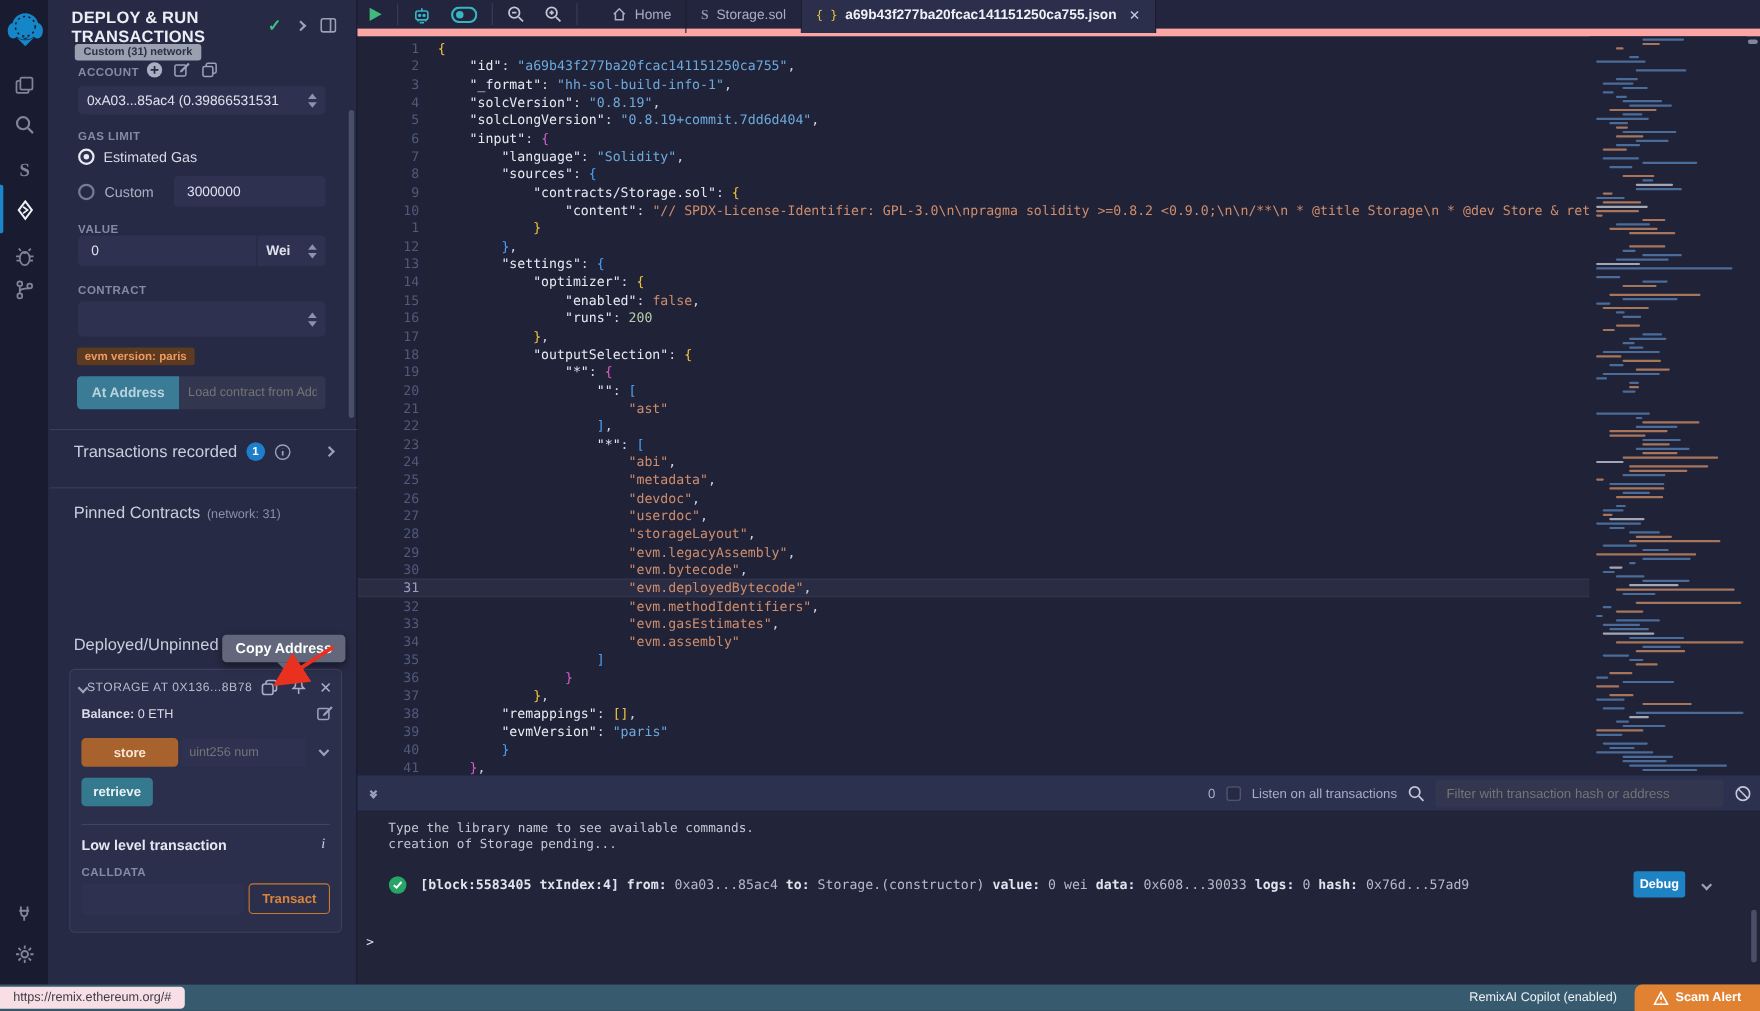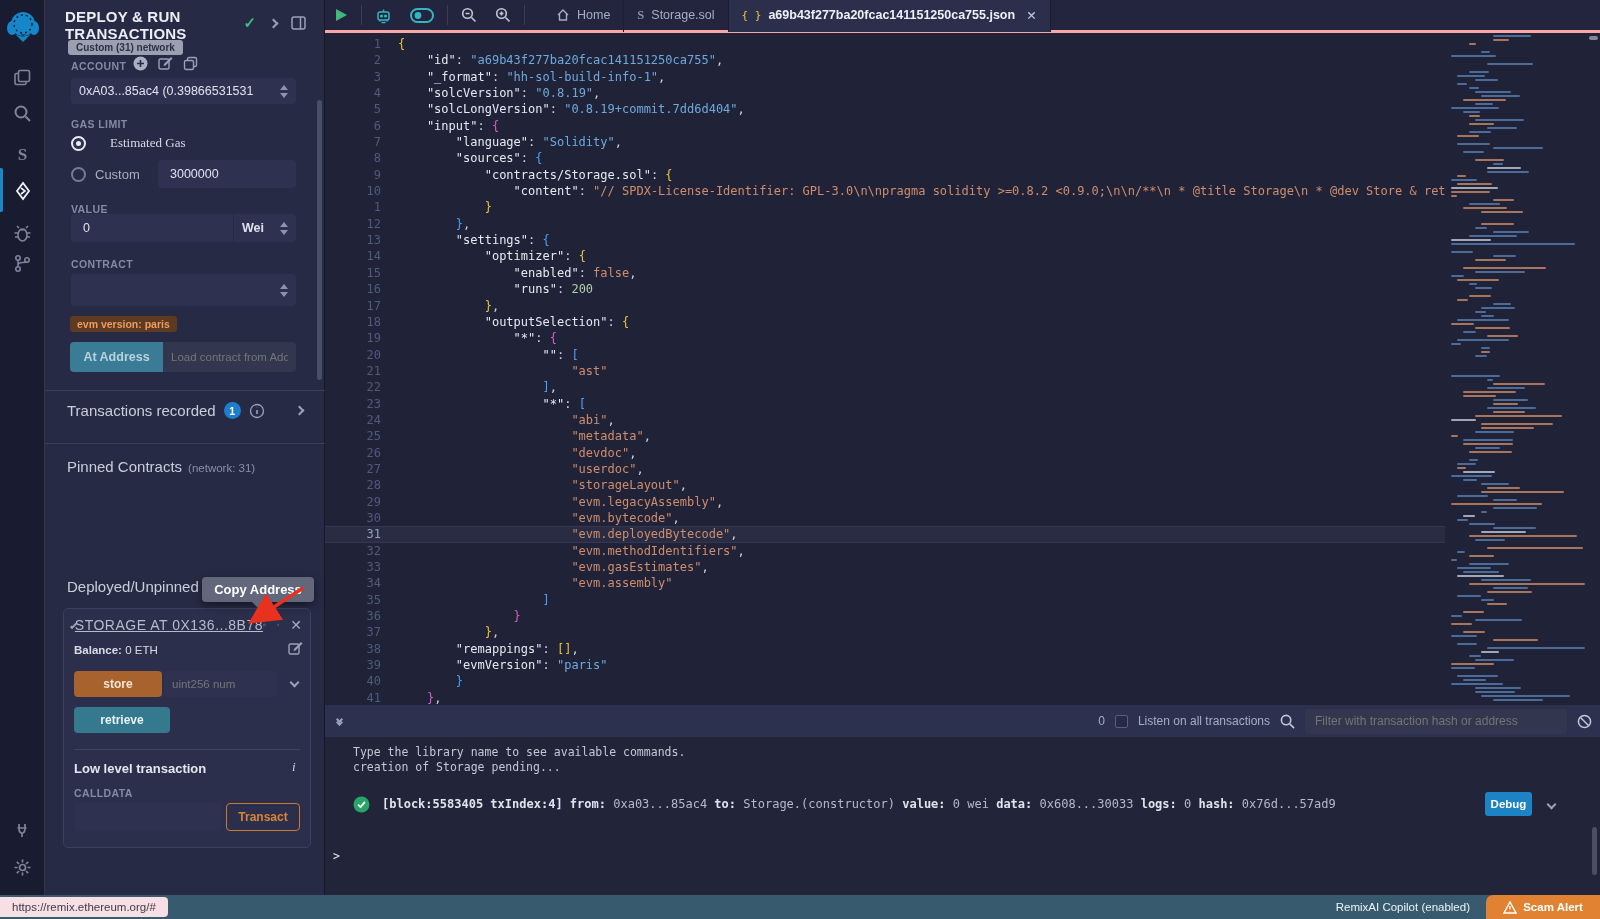--- a/index.html
+++ b/index.html
@@ -32,29 +32,29 @@
   .rlabel { font-size:13px; color:#d6dae5; }
   .evmbadge { position:absolute; left:25px; top:316px; background:#5e3a20; color:#eb9c63; font-size:10.5px; font-weight:bold; padding:2px 7px; border-radius:3px; }
   .btn-ataddr { position:absolute; left:25px; top:342px; width:93px; height:30px; background:#3a7c95; border-radius:4px 0 0 4px; color:#b9d3de; font-size:12.5px; font-weight:bold; display:flex; align-items:center; justify-content:center; cursor:pointer; }
   .inp-load { position:absolute; left:118px; top:342px; width:133px; height:30px; background:#32364e; border:none; border-radius:0 4px 4px 0; color:#8a90a8; font-size:11.5px; padding:0 8px; }
   .sep { position:absolute; left:0; width:280px; height:1px; background:#3a3e58; }
   .seclbl { font-size:15px; color:#c9cedd; }
   .cntbadge { width:17px; height:17px; border-radius:50%; background:#1f7ecb; color:#fff; font-size:10.5px; font-weight:bold; display:flex; align-items:center; justify-content:center; }
   .pinbox { position:absolute; left:23px; top:492px; width:231px; height:60px; background:#2e3149; border-radius:4px; display:flex; flex-direction:column; align-items:center; justify-content:center; font-size:12px; font-weight:bold; color:#dadded; line-height:17px; }
   .card { position:absolute; left:18px; top:608px; width:248px; height:240px; background:#2b2f4b; border:1px solid #3c405e; border-radius:5px; }
   .card .hdr { position:absolute; left:8px; top:8px; right:8px; display:flex; align-items:center; color:#9ba1b8; }
-  .card .hdr .t { font-size:14px; letter-spacing:.5px; color:#b6bccb; margin-left:0; flex:1; white-space:nowrap;text-decoration:underline; }
+  .card .hdr .t { font-size:11px; letter-spacing:.5px; color:#b6bccb; margin-left:0; flex:1; white-space:nowrap; }
   .fnbtn { height:26px; border-radius:4px; font-size:12px; font-weight:bold; display:flex; align-items:center; justify-content:center; cursor:pointer; }
   .tooltip { position:absolute; left:138px; top:-32px; width:112px; height:25px; background:#62677b; border-radius:4px; color:#fff; font-size:13px; font-weight:bold; display:flex; align-items:center; justify-content:center; box-shadow:0 3px 8px rgba(0,0,0,.45); z-index:6; }
   .tooltip::after { content:""; position:absolute; left:50px; bottom:-6px; border-left:6px solid transparent; border-right:6px solid transparent; border-top:6px solid #62677b; }
   .vscroll { position:absolute; left:272px; top:100px; width:5px; height:280px; background:#4a4f68; border-radius:3px; }
 
   
   .main { left:325px; top:0; width:1275px; height:895px; background:#202337; }
-  .etoolbar { position:absolute; left:0; top:0; width:1275px; height:33px; background:#22253d; border-bottom:3px solid #fca5a5; display:flex; align-items:center; }
+  .etoolbar { position:absolute; left:0; top:0; width:1275px; height:33px; background:#22253d; border-bottom:7px solid #fca5a5; display:flex; align-items:center; }
   .tbtn { height:33px; display:flex; align-items:center; justify-content:center; padding:0 9px; cursor:pointer; }
   .tsep { width:1px; height:20px; background:#3a3e58; margin:0 4px; }
   .tab { height:33px; display:flex; align-items:center; gap:7px; padding:0 13px; font-size:12.5px; color:#a7adc2; border-right:1px solid #1b1e30; cursor:pointer; white-space:nowrap; }
   .tab.active { background:#2b2f4b; color:#eef0f6; }
   .editor { position:absolute; left:0; top:33px; width:1275px; height:672px; overflow:hidden; }
   .gutter { position:absolute; left:0; top:3px; width:56px; text-align:right; font-family:"DejaVu Sans Mono",monospace; font-size:12px; line-height:16.35px; color:#4f5a7d; }
   .gutter .cur { color:#97a1c0; }
   .code { position:absolute; left:73px; top:3px; width:1047px; overflow:hidden; font-family:"DejaVu Sans Mono",monospace; font-size:12px; line-height:16.35px; white-space:pre; }
   .hl-line { position:absolute; left:0; width:1120px; height:17px; background:rgba(130,140,180,.09); border-top:1px solid rgba(130,140,180,.12); border-bottom:1px solid rgba(130,140,180,.12); }
   .minimap { position:absolute; left:1120px; top:0; width:143px; height:672px; background:#202337; overflow:hidden; }
@@ -177,21 +177,21 @@
     </div>
     <div class="sel abs" style="left:26px;top:78px;width:225px;height:26px;display:flex;align-items:center;padding:0 8px;">
       <span style="flex:1;white-space:nowrap;overflow:hidden;">0xA03...85ac4 (0.39866531531</span>
       <span class="stepper">
           <i class="up"></i>
           <i class="dn"></i>
         </span>
     </div>
 
     <div class="lbl" style="left:26px;top:118px;">GAS LIMIT</div>
-    <div class="abs" style="left:26px;top:135px;display:flex;gap:24px;align-items:flex-end;font-family:Liberation Serif, serif;">
+    <div class="abs" style="left:26px;top:135px;display:flex;gap:8px;align-items:flex-start;">
       <span class="radio sel"></span>
       <span class="rlabel">Estimated Gas</span>
     </div>
     <div class="abs" style="left:26px;top:167px;display:flex;gap:9px;align-items:center;">
       <span class="radio"></span>
       <span class="rlabel" style="color:#a9afc2;">Custom</span>
     </div>
     <input class="inp abs" style="left: 113px; top: 160px; width: 138px; height: 28px; padding: 0px 12px;" value="3000000">
 
     <div class="lbl" style="left:26px;top:203px;">VALUE</div>
@@ -258,21 +258,21 @@
       </div>
       <svg class="abs" style="left:224px;top:32px;" width="15" height="15" viewBox="0 0 15 15" fill="none" stroke="#9aa1b8" stroke-width="1.4">
           <rect x="1" y="3" width="10" height="10" rx="1.5"></rect>
           <path d="M6 8 L13 1 L14.5 2.5 L7.5 9.5 L5.5 10 Z" fill="#9aa1b8" stroke="none"></path>
         </svg>
 
       <div class="fnbtn" style="position:absolute;left:10px;top:62px;width:88px;background:#a8622d;color:#f7e5d4;">store</div>
       <input class="inp abs" style="left: 100px; top: 62px; width: 114px; height: 26px; padding: 0px 8px; font-size: 11.5px;" placeholder="uint256 num">
       <span class="chev down abs" style="left:227px;top:70px;"></span>
 
-      <div class="fnbtn" style="position:absolute;left:10px;top:98px;width:96px;background:#35798f;color:#e9f1f5;">retrieve</div>
+      <div class="fnbtn" style="position:absolute;left:10px;top:98px;width:65px;background:#35798f;color:#e9f1f5;">retrieve</div>
 
       <div class="abs" style="left:10px;top:140px;width:226px;height:1px;background:#40445f;"></div>
       <div class="abs" style="left:10px;top:152px;font-size:13px;font-weight:bold;color:#e4e7f0;">Low level transaction</div>
       <div class="abs" style="left:228px;top:150px;font-size:13px;font-style:italic;font-family:'Liberation Serif',serif;color:#cfd3e1;">i</div>
       <div class="lbl" style="left:10px;top:178px;">CALLDATA</div>
       <input class="inp abs" style="left: 10px; top: 194px; width: 148px; height: 28px; padding: 0px 8px;">
       <div class="abs" style="left:162px;top:194px;width:74px;height:28px;border:1px solid #c97a2e;border-radius:4px;color:#d8843a;font-size:12px;font-weight:bold;display:flex;align-items:center;justify-content:center;cursor:pointer;">Transact</div>
     </div>
 
     <svg class="abs" style="left:140px;top:578px;z-index:7;pointer-events:none;" width="130" height="55" viewBox="0 0 130 55">

